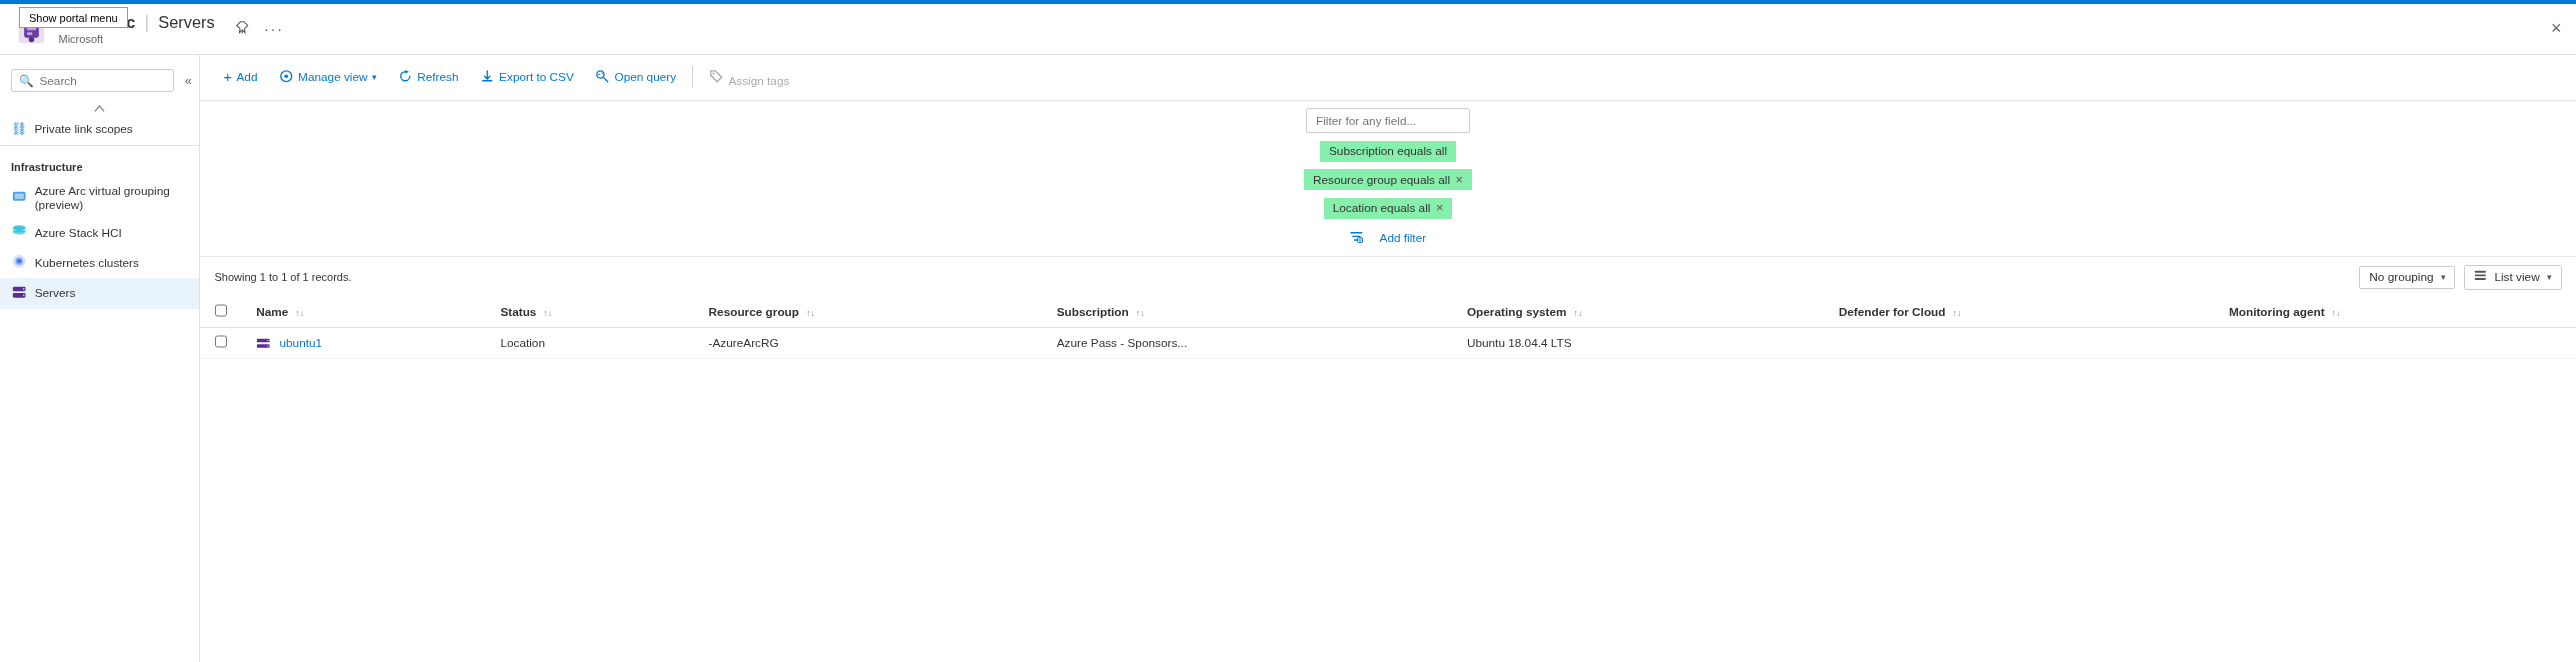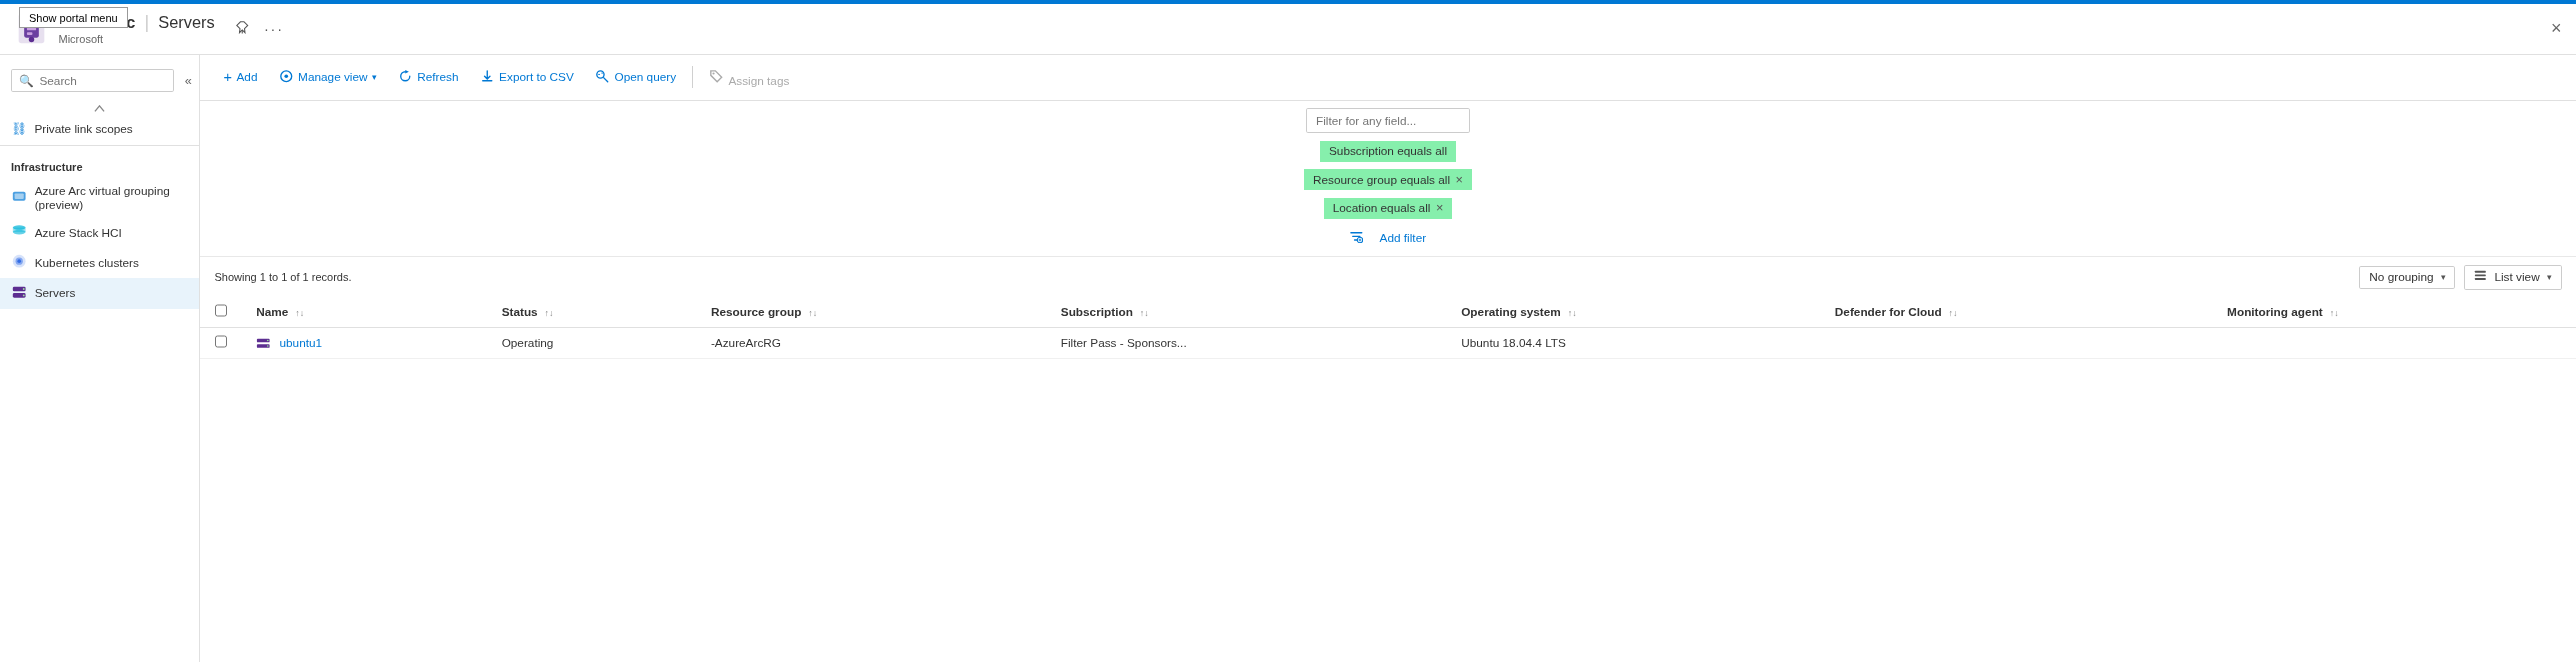--- a/index.html
+++ b/index.html
@@ -635,23 +635,23 @@
               <span>
                 <svg width="14.5" height="14.5" viewBox="0 0 16 16" style="vertical-align:middle; margin-right:5.5px;">
                   <rect x="1" y="3" width="14" height="4" rx="1" fill="#5c2d91"></rect>
                   <rect x="1" y="9" width="14" height="4" rx="1" fill="#5c2d91"></rect>
                   <circle cx="13" cy="5" r="0.9" fill="#90ee90"></circle>
                   <circle cx="13" cy="11" r="0.9" fill="#90ee90"></circle>
                 </svg>
               </span>
               <a class="link-text">ubuntu1</a>
             </td>
-            <td>Operating</td>
+            <td>Location</td>
             <td>-AzureArcRG</td>
-            <td>Filter Pass - Sponsors...</td>
+            <td>Azure Pass - Sponsors...</td>
             <td>Ubuntu 18.04.4 LTS</td>
             <td></td>
             <td></td>
           </tr>
         </tbody>
       </table>
     </div>
   </div>
 </div>
 

